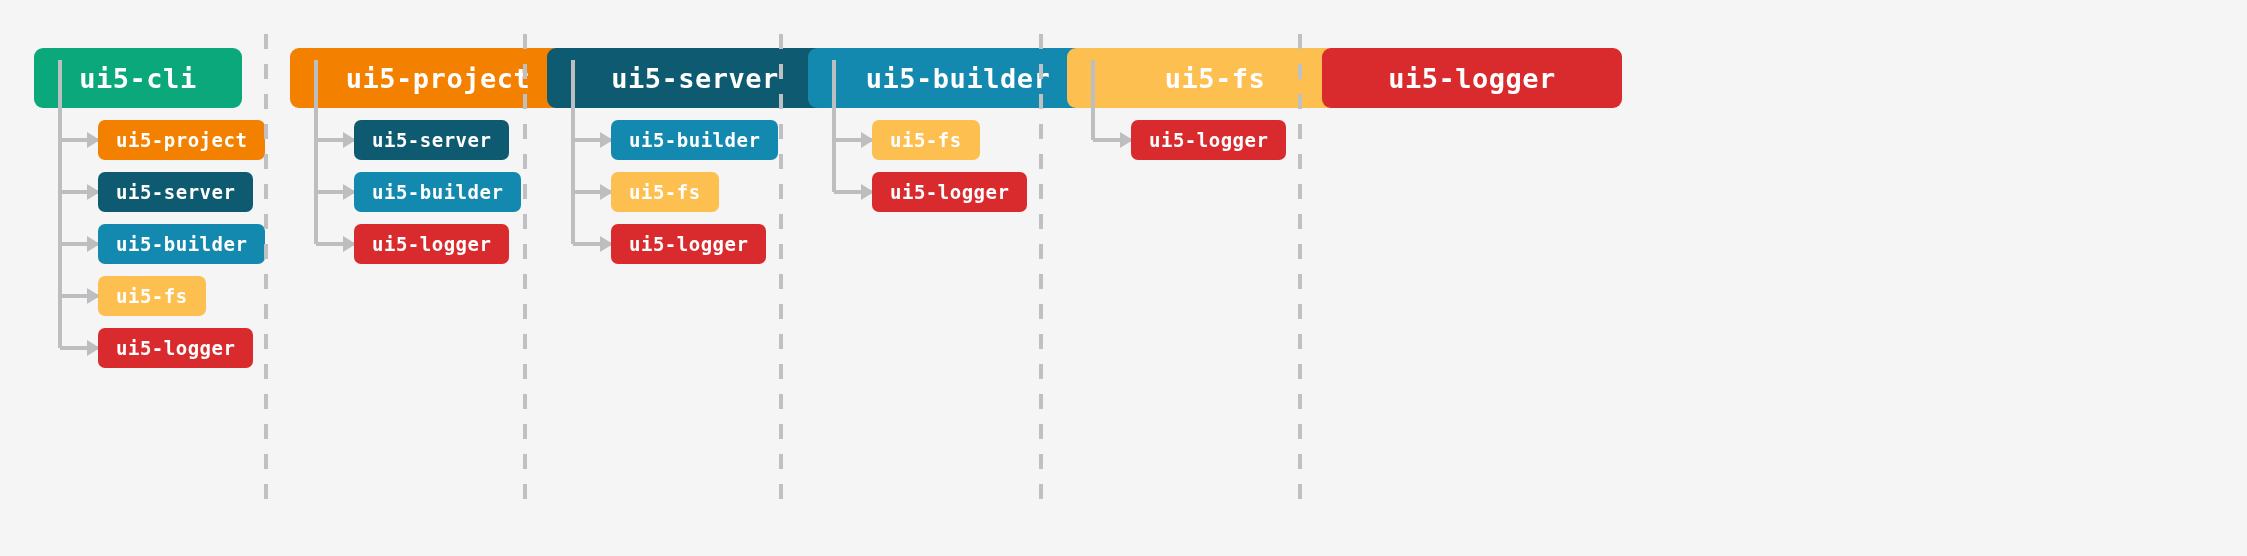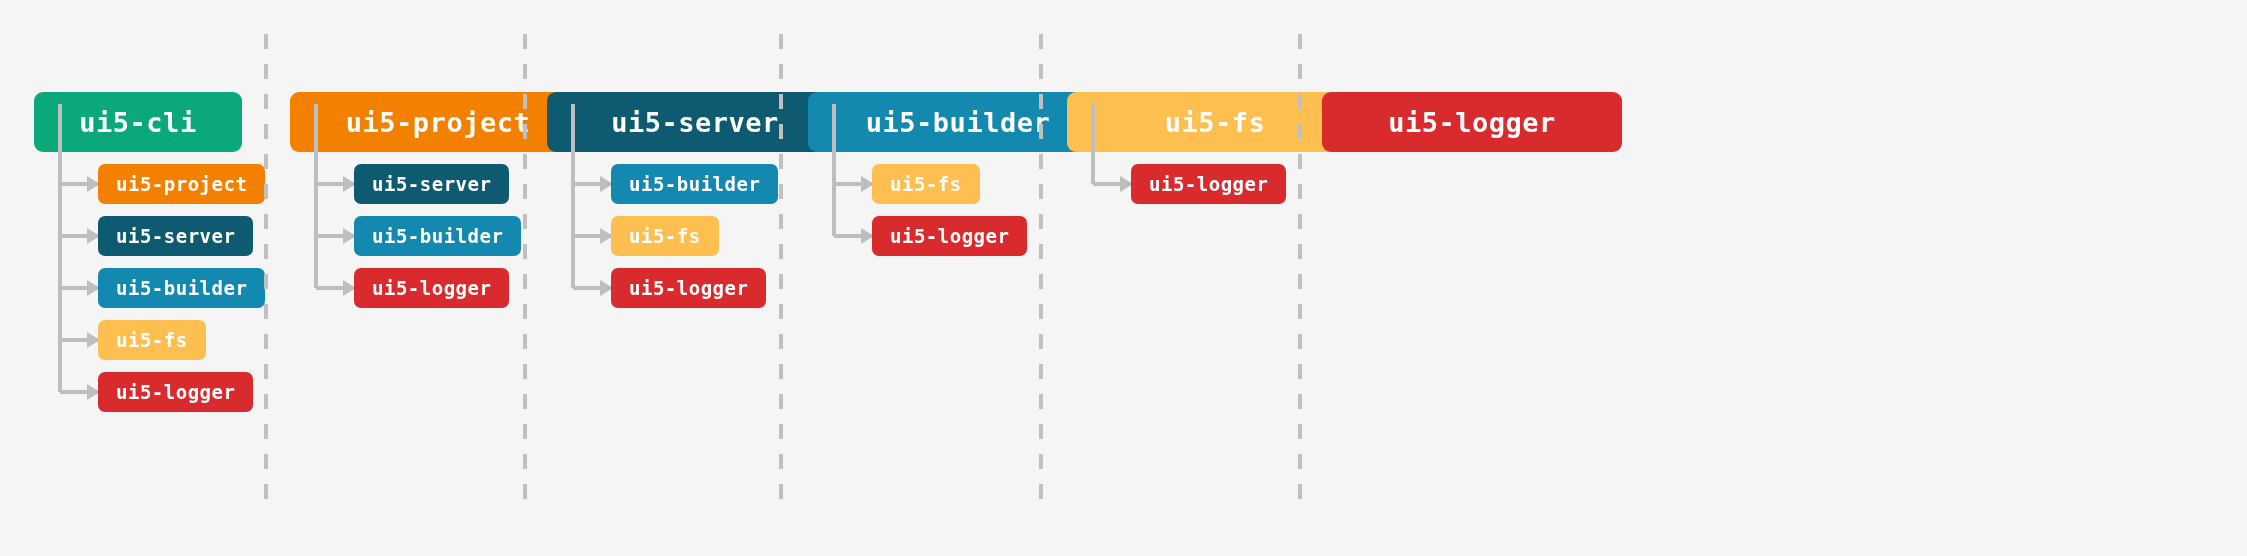--- a/index.html
+++ b/index.html
@@ -20,21 +20,20 @@
     height: 556px;
     display: flex;
     align-items: flex-start;
   }
 
   
   .column {
     position: relative;
     height: 448px;
     flex: 0 0 auto;
-    margin-top: 44px;
   }
 
   .col-inner {
     position: relative;
     padding-top: 48px;
   }
 
   
   .separator {
     position: absolute;

